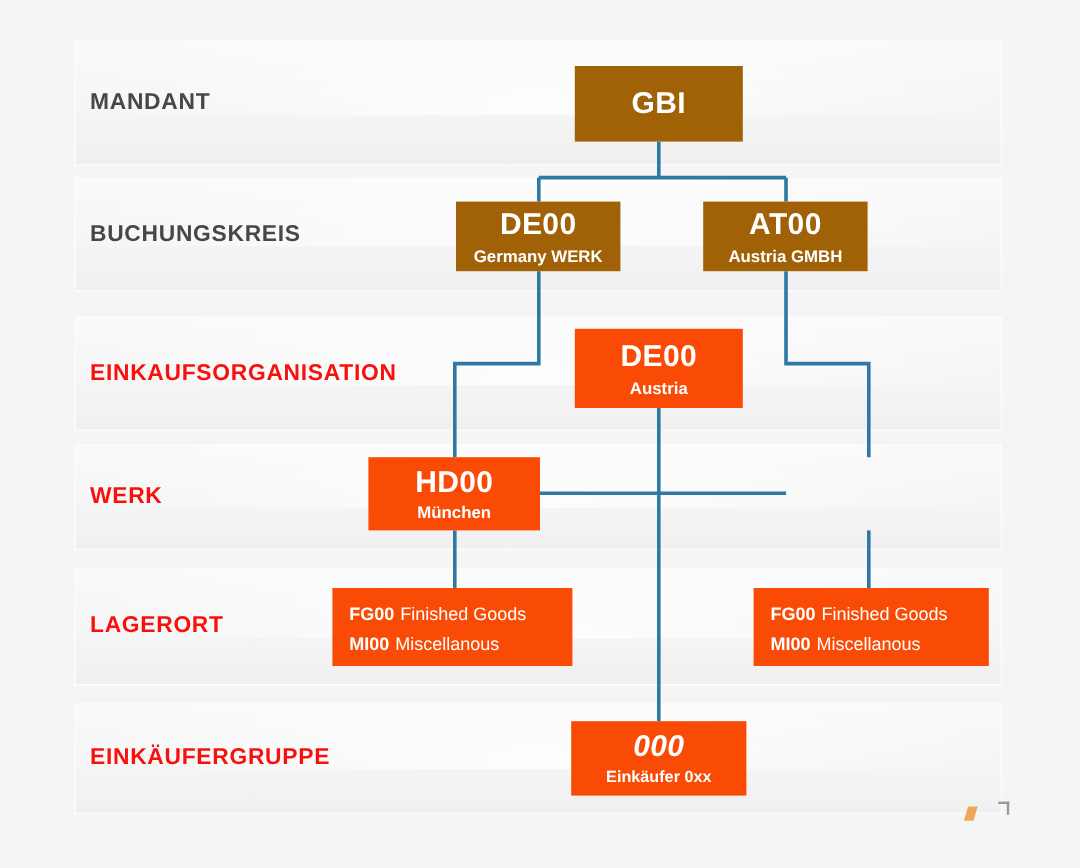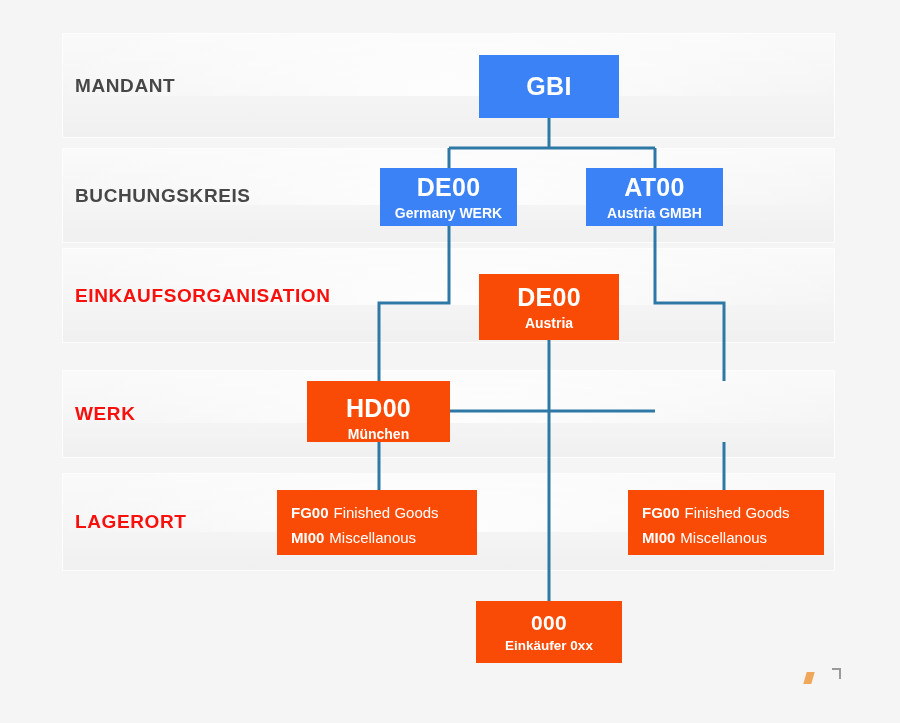--- a/index.html
+++ b/index.html
@@ -51,26 +51,26 @@
     box-sizing:border-box;
     color:#ffffff;
     text-align:center;
     z-index:6;
     display:flex;
     flex-direction:column;
     align-items:center;
     justify-content:center;
     line-height:1.15;
   }
-  .node.blue{background:#3b82f6;}
+  .node.blue{background:#a16207;}
   .node.orange{background:#fa4b06;}
   .node .code{font-size:25px;font-weight:bold;letter-spacing:0.3px;}
   .node .sub{font-size:14px;font-weight:bold;margin-top:3px;}
 
-  .node.small .code{font-size:21px;}
+  .node.small .code{font-size:25px;font-style:italic;}
   .node.small .sub{font-size:13.5px;}
 
   
   .node.storage{
     display:block;
     text-align:left;
     padding:14px 14px 0 14px;
   }
   .storage-row{
     font-size:15px;
@@ -100,32 +100,35 @@
 <div id="stage">
 
   <div class="band" style="top:33px;height:105px;">
     <div class="band-label lbl-dark">MANDANT</div>
   </div>
 
   <div class="band" style="top:148px;height:95px;">
     <div class="band-label lbl-dark">BUCHUNGSKREIS</div>
   </div>
 
-  <div class="band" style="top:248px;height:95px;">
+  <div class="band" style="top:264px;height:95px;">
     <div class="band-label lbl-red">EINKAUFSORGANISATION</div>
   </div>
 
   <div class="band" style="top:370px;height:88px;">
     <div class="band-label lbl-red">WERK</div>
   </div>
 
   <div class="band" style="top:473px;height:98px;">
     <div class="band-label lbl-red">LAGERORT</div>
   </div>
 
+  <div class="band" style="top:586px;height:92px;">
+    <div class="band-label lbl-red">EINKÄUFERGRUPPE</div>
+  </div>
 
   <svg class="connectors" viewBox="0 0 900 723" width="900" height="723">
     <g stroke="#2e78a6" stroke-width="3" fill="none" stroke-linecap="butt">
 
       <path d="M549,118 L549,148"></path>
 
       <path d="M449,148 L655,148"></path>
 
       <path d="M449,148 L449,168"></path>
       <path d="M655,148 L655,168"></path>
@@ -155,21 +158,21 @@
   <div class="node blue" style="left:586px;top:168px;width:137px;height:58px;align-items:center;">
     <span class="code">AT00</span>
     <span class="sub">Austria GMBH</span>
   </div>
 
   <div class="node orange" style="left:479px;top:274px;width:140px;height:66px;">
     <span class="code">DE00</span>
     <span class="sub">Austria</span>
   </div>
 
-  <div class="node orange" style="left:307px;top:381px;width:143px;height:61px;justify-content:flex-end;">
+  <div class="node orange" style="left:307px;top:381px;width:143px;height:61px;">
     <span class="code">HD00</span>
     <span class="sub">München</span>
   </div>
 
 
   <div class="node orange storage" style="left:277px;top:490px;width:200px;height:65px;">
     <div class="storage-row">
       <span class="sl-code">FG00</span><span class="sl-name">Finished Goods</span>
     </div>
     <div class="storage-row">

